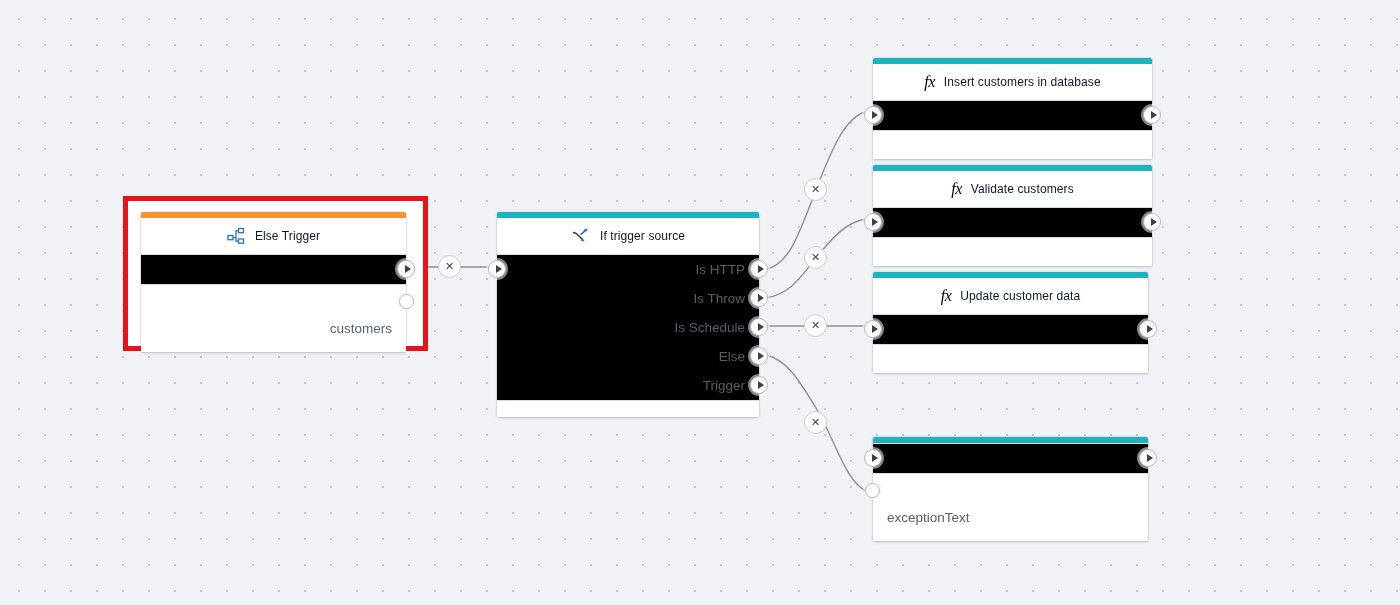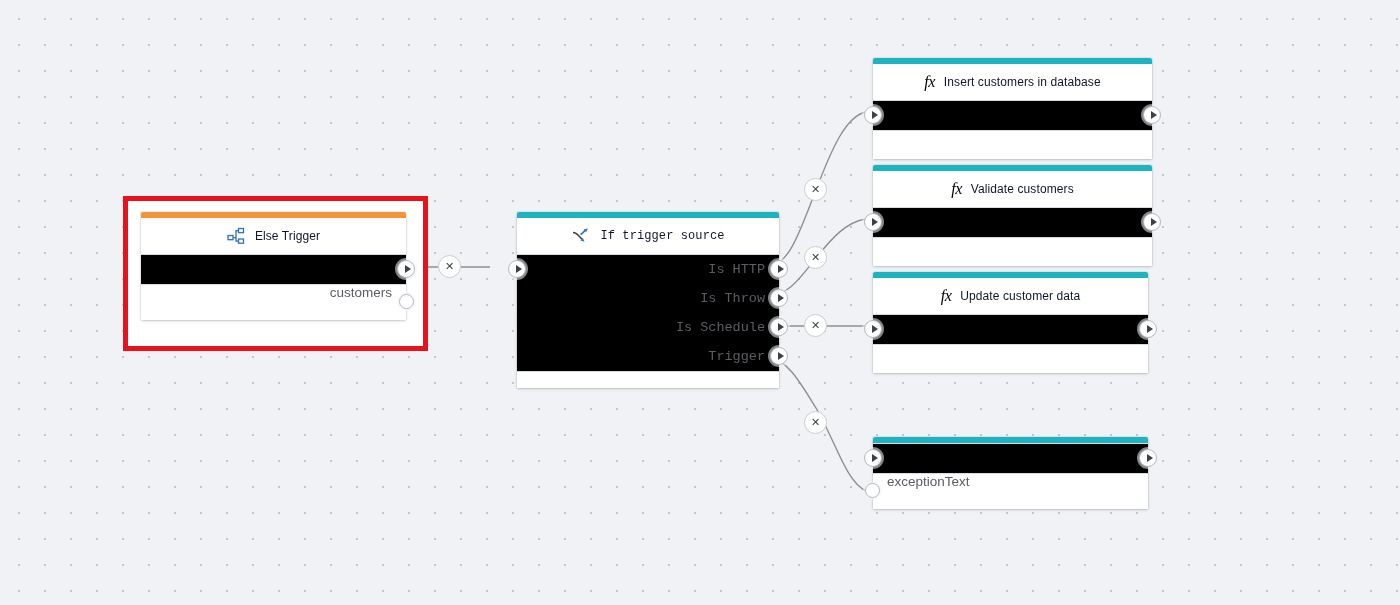--- a/index.html
+++ b/index.html
@@ -86,23 +86,23 @@
   }
 
   
   .node-foot {
     background: #ffffff;
     position: relative;
   }
   .param-row {
     height: 35px;
     display: flex;
-    align-items: flex-start;
-    position: relative;
-    padding: 0 14px;
+    align-items: flex-end;
+    position: relative;
+    padding: 16px 14px;
   }
   .param-row.right { justify-content: flex-end; }
   .param-row .param-label { font-size: 13.5px; color: #5a5d63; white-space: nowrap; }
 
   
   .port {
     position: absolute;
     width: 18px; height: 18px;
     border-radius: 50%;
     background: #ffffff;
@@ -191,21 +191,21 @@
       </div>
     </div>
     <div class="node-foot">
       <div class="param-row right">
         <span class="param-label">customers</span>
         <span class="port plain" style="right:-8px; top:9px;"></span>
       </div>
     </div>
   </div>
 
-  <div class="node" style="left:517px; top:212px; width:262px;font-family:Liberation Mono, monospace;">
+  <div class="node" style="left:497px; top:212px; width:262px;">
     <div class="node-bar teal"></div>
     <div class="node-title">
       <span class="icn">
         <svg width="20" height="19" viewBox="0 0 20 19">
           <path d="M2 5.5 C6 5.5 8 9.5 11.5 12.5" fill="none" stroke="#3c3f44" stroke-width="1.6"></path>
           <path d="M9.5 7.5 C12 6 13 4.5 14.5 3" fill="none" stroke="#2f72b8" stroke-width="1.6"></path>
           <path d="M16.8 1.2 L15.1 5.3 L12.9 2.6 Z" fill="#2f72b8"></path>
           <path d="M13.5 14.8 L9.5 13.6 L11.9 10.9 Z" fill="#2f72b8"></path>
         </svg>
       </span>
@@ -228,20 +228,26 @@
             <i class="tri"></i>
           </span>
       </div>
       <div class="port-row">
         <span class="port-label">Is Schedule</span>
         <span class="port" style="right:-9px; top:5px;">
             <i class="tri"></i>
           </span>
       </div>
       <div class="port-row">
+        <span class="port-label">Else</span>
+        <span class="port" style="right:-9px; top:5px;">
+            <i class="tri"></i>
+          </span>
+      </div>
+      <div class="port-row">
         <span class="port-label">Trigger</span>
         <span class="port" style="right:-9px; top:5px;">
             <i class="tri"></i>
           </span>
       </div>
     </div>
     <div class="node-foot" style="height:16px;"></div>
   </div>
 
   <div class="node" style="left:873px; top:58px; width:279px;">

